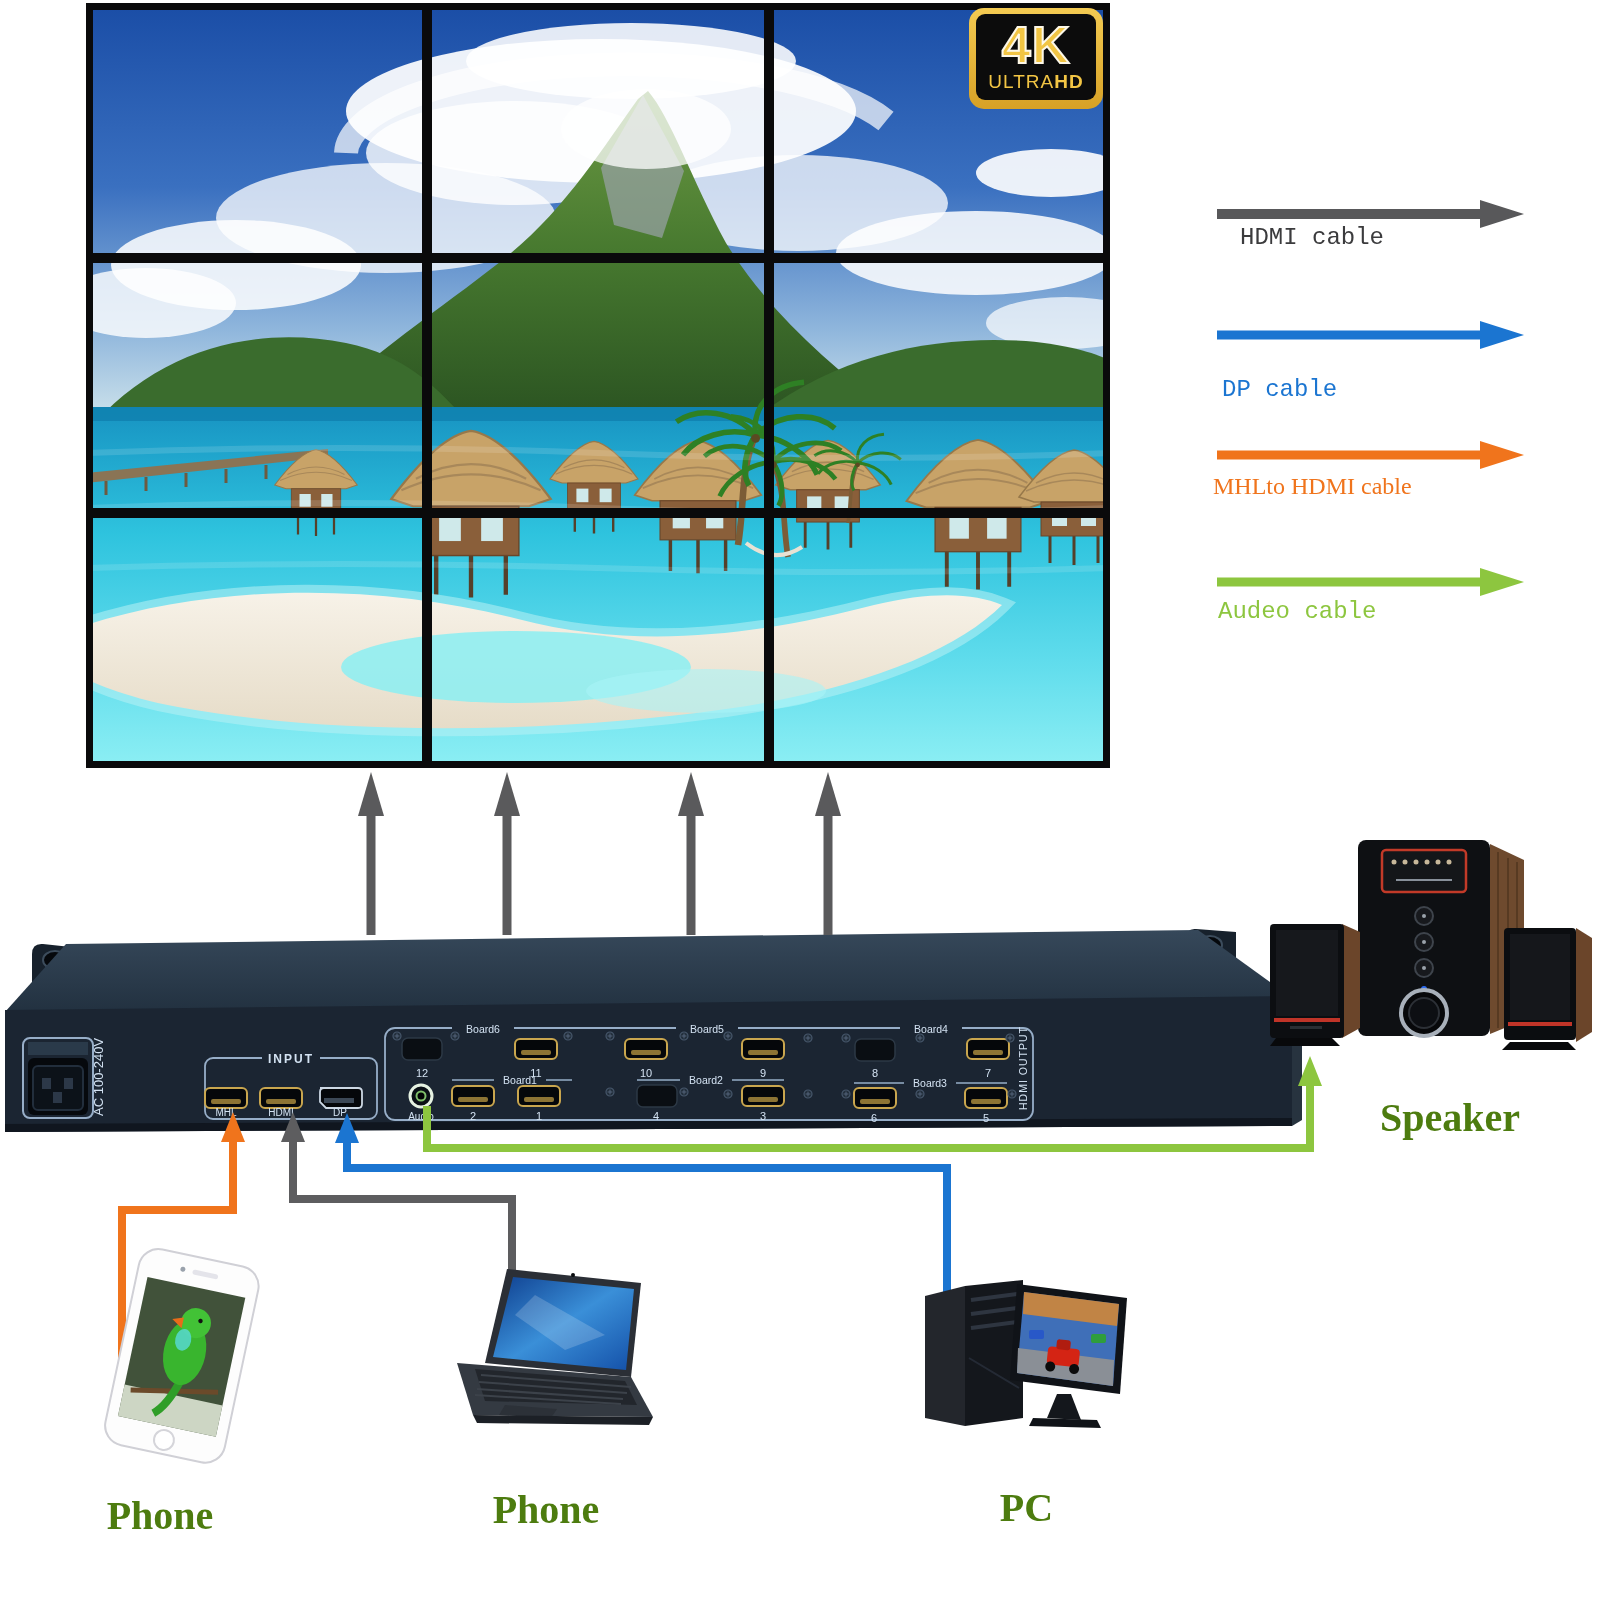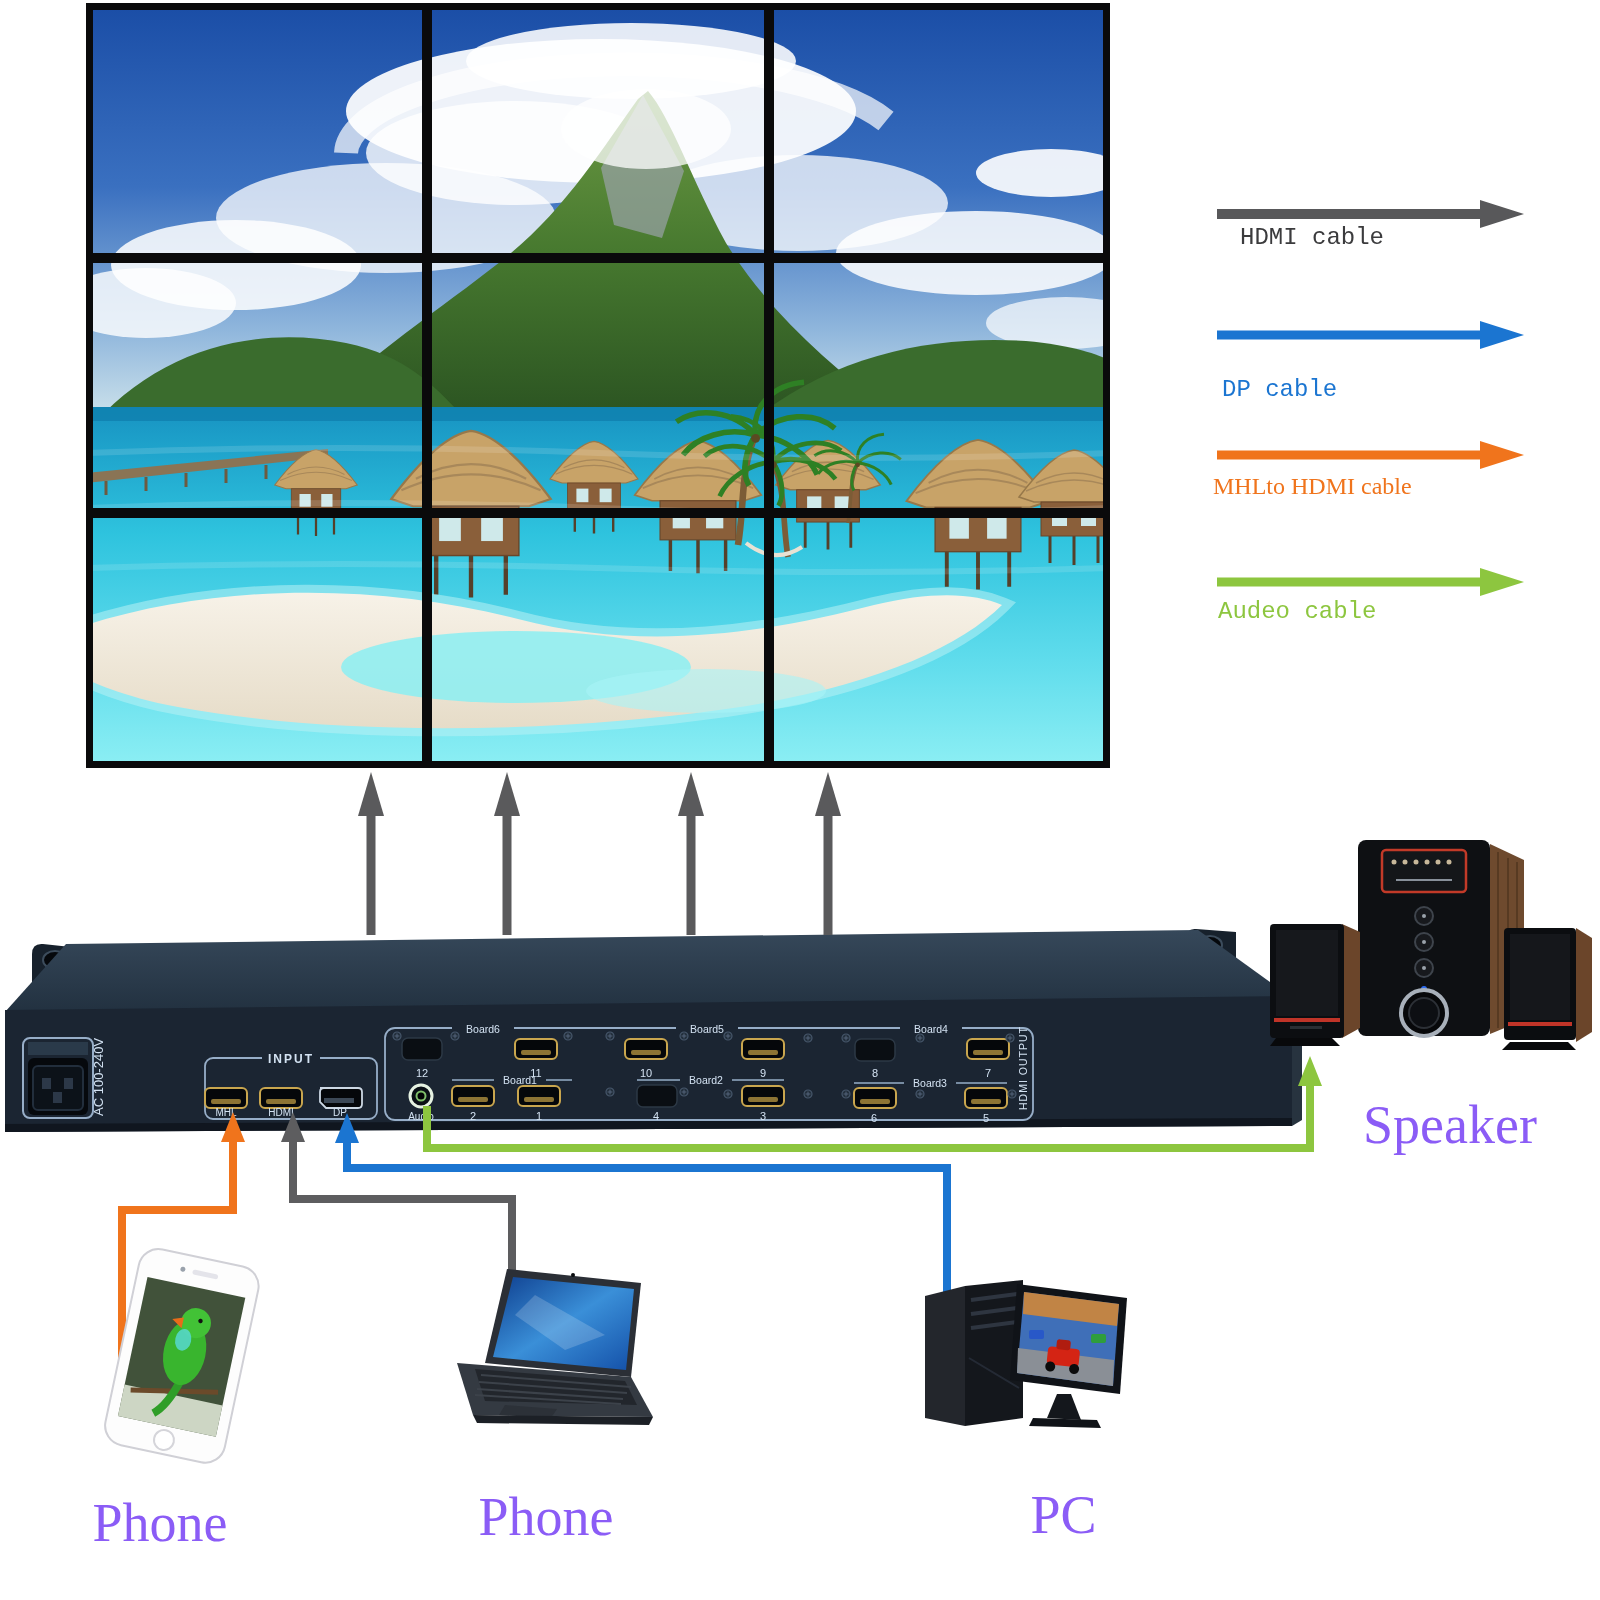--- a/index.html
+++ b/index.html
@@ -23,24 +23,24 @@
   
   .legend-label{position:absolute;font-family:"Liberation Mono",monospace;
         font-size:24px;white-space:nowrap;}
   #leg0{left:1240px;top:224px;color:#3b3b3d;}
   #leg1{left:1222px;top:348px;color:#1b75d1;margin-top:28px;}
   #leg2{left:1213px;top:473px;color:#f0741c;font-family:Liberation Serif, serif;}
   #leg3{left:1218px;top:598px;color:#8dc63f;text-align:right;}
 
   
   .dev-label{position:absolute;font-family:"Liberation Serif",serif;
-        font-weight:400;font-size:54px;color:#8b5cf6;text-align:center;}
+        font-weight:700;font-size:40px;color:#4d7c0f;text-align:center;}
   #lbl-phone{left:75px;top:1492px;width:170px;}
   #lbl-laptop{left:446px;top:1486px;width:200px;}
-  #lbl-pc{left:1006px;top:1484px;width:115px;}
+  #lbl-pc{left:969px;top:1484px;width:115px;}
   #lbl-speaker{left:1320px;top:1094px;width:260px;}
 
   svg text{font-family:"Liberation Sans",sans-serif;}
   .panel-txt{fill:#d3e2f2;}
 </style>
 </head>
 <body>
 
 <div id="wall" class="abs">
   <svg viewBox="0 0 1024 765" width="1024" height="765">
@@ -146,20 +146,26 @@
 
     <g fill="#0a0a0b">
       <rect x="336" y="0" width="10" height="765"></rect>
       <rect x="678" y="0" width="10" height="765"></rect>
       <rect x="0" y="250" width="1024" height="10"></rect>
       <rect x="0" y="505" width="1024" height="10"></rect>
     </g>
     <rect x="3" y="3" width="1018" height="759" fill="none" stroke="#0a0a0b" stroke-width="8"></rect>
   </svg>
 
+  <div id="badge">
+    <div class="inner">
+      <div class="k4">4K</div>
+      <div class="uhd"><span>ULTRA</span><b>HD</b></div>
+    </div>
+  </div>
 </div>
 
 <svg class="abs" style="left:0;top:920px" width="1310" height="220" viewBox="0 0 1310 220">
   <defs>
     <linearGradient id="topf" x1="0" y1="0" x2="0" y2="1">
       <stop offset="0" stop-color="#36485a"></stop>
         <stop offset="1" stop-color="#223140"></stop>
     </linearGradient>
     <g id="hdmiP">
       <rect x="0" y="0" width="42" height="20" rx="5" fill="#05070a" stroke="#c9a64e" stroke-width="2"></rect>

